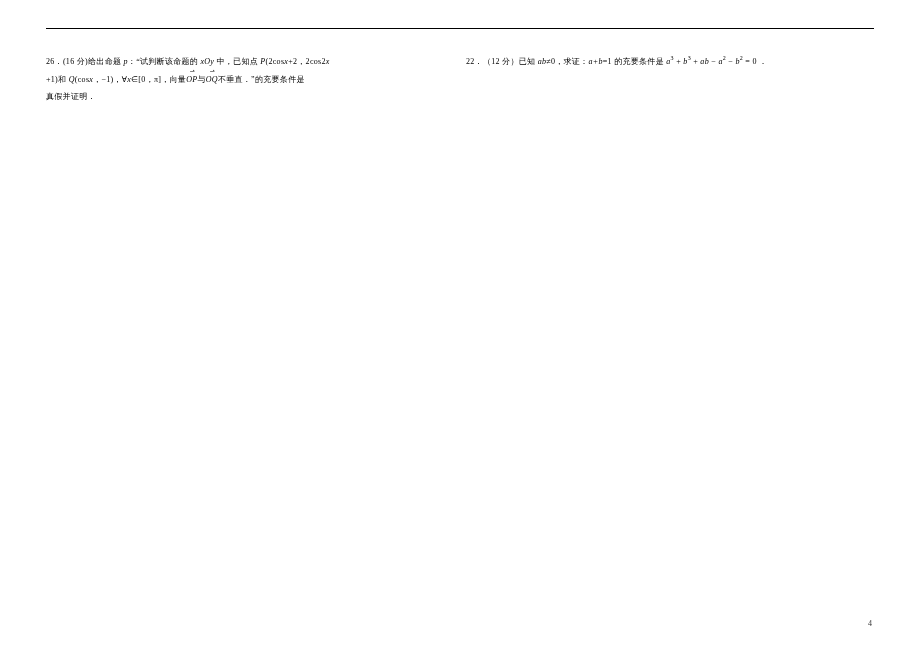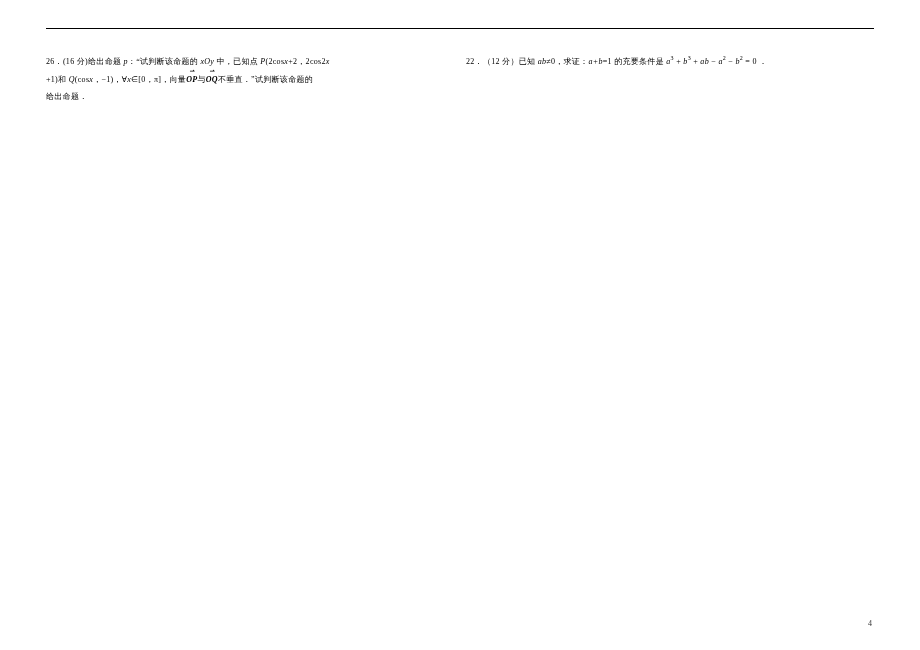--- a/index.html
+++ b/index.html
@@ -38,21 +38,20 @@
     }
     .problem-text {
       font-size: 8px;
       line-height: 2.2;
       color: #000;
       letter-spacing: 0.3px;
     }
     .vec {
       position: relative;
       display: inline-block;
-      font-weight: bold;
     }
     .vec-arrow {
       position: absolute;
       top: -6px;
       left: 0;
       right: 0;
       font-size: 6px;
       text-align: center;
       letter-spacing: -1px;
     }
@@ -79,23 +78,23 @@
 
 <div class="page-container">
   <div class="top-rule"></div>
 
   <div class="content-columns">
 
     <div class="col-left">
       <div class="problem-text">
         <span>26．</span><span>(16 分)</span><span>给出命题 </span><span class="ital">p</span><span>：“试判断该命题的 </span><span class="ital">xOy</span><span> 中，已知点 </span><span class="ital">P</span><span>(2cos</span><span class="ital">x</span><span>+2，2cos2</span><span class="ital">x</span>
         <br>
-        <span>+1)和 </span><span class="ital">Q</span><span>(cos</span><span class="ital">x</span><span>，−1)，∀</span><span class="ital">x</span><span>∈[0，π]，向量</span><span class="vec"><span class="vec-arrow">⇀</span><span class="ital">OP</span></span><span>与</span><span class="vec"><span class="vec-arrow">⇀</span><span class="ital">OQ</span></span><span>不垂直．”试判断该命题的</span>
+        <span>+1)和 </span><span class="ital">Q</span><span>(cos</span><span class="ital">x</span><span>，−1)，∀</span><span class="ital">x</span><span>∈[0，π]，向量</span><span class="vec"><span class="vec-arrow">⇀</span><span class="ital">OP</span></span><span>与</span><span class="vec"><span class="vec-arrow">⇀</span><span class="ital">OQ</span></span><span>不垂直．”的充要条件是</span>
         <br>
-        <span>给出命题．</span>
+        <span>真假并证明．</span>
       </div>
     </div>
 
     <div class="col-right">
       <div class="problem-text">
         <span>22．</span><span>（12 分）</span><span>已知 </span><span class="ital">ab</span><span>≠0，求证：</span><span class="ital">a+b</span><span>=1 的充要条件是 </span><span class="ital">a</span><span class="sup">3</span><span> + </span><span class="ital">b</span><span class="sup">3</span><span> + </span><span class="ital">ab</span><span> − </span><span class="ital">a</span><span class="sup">2</span><span> − </span><span class="ital">b</span><span class="sup">2</span><span> = 0 ．</span>
       </div>
     </div>
 
   </div>

